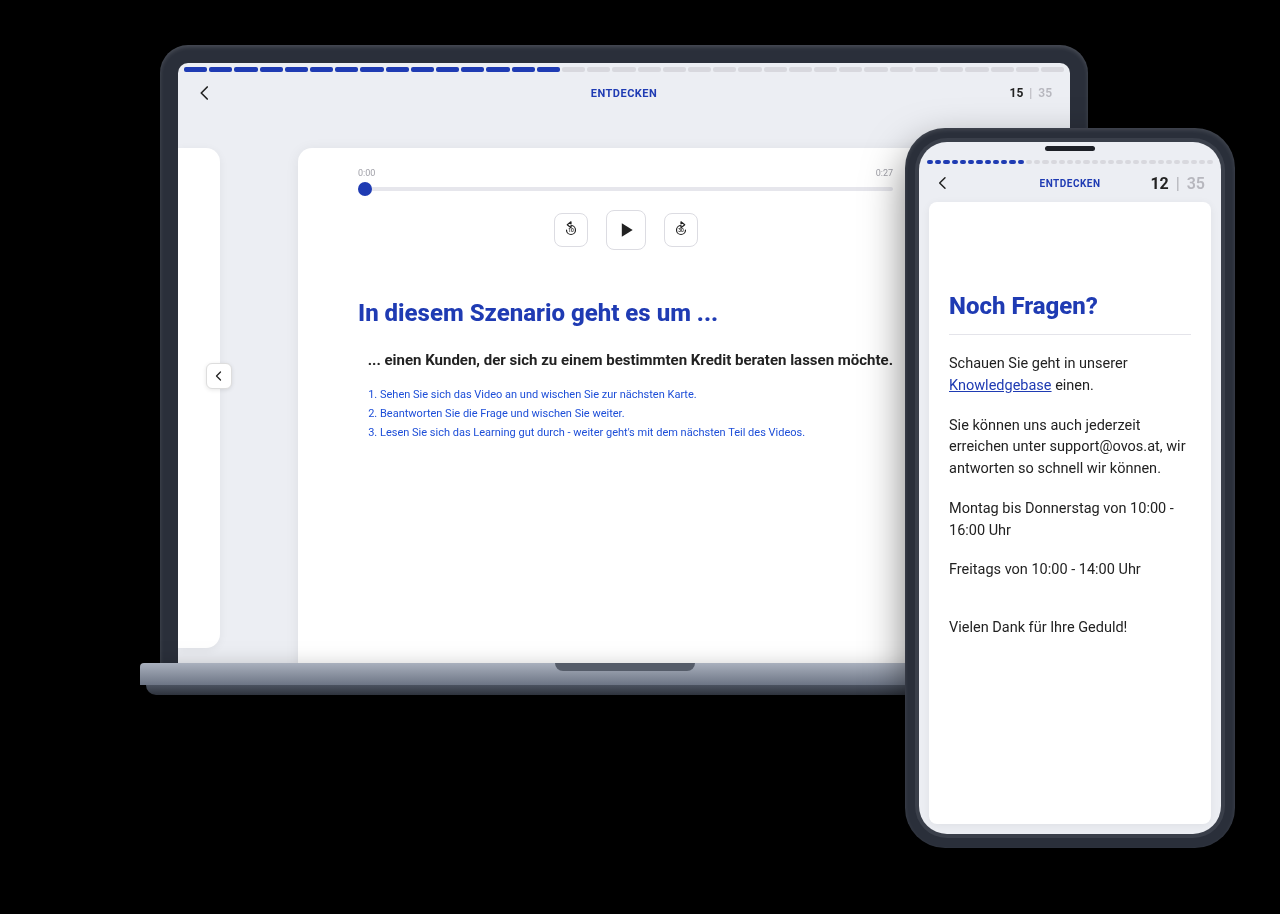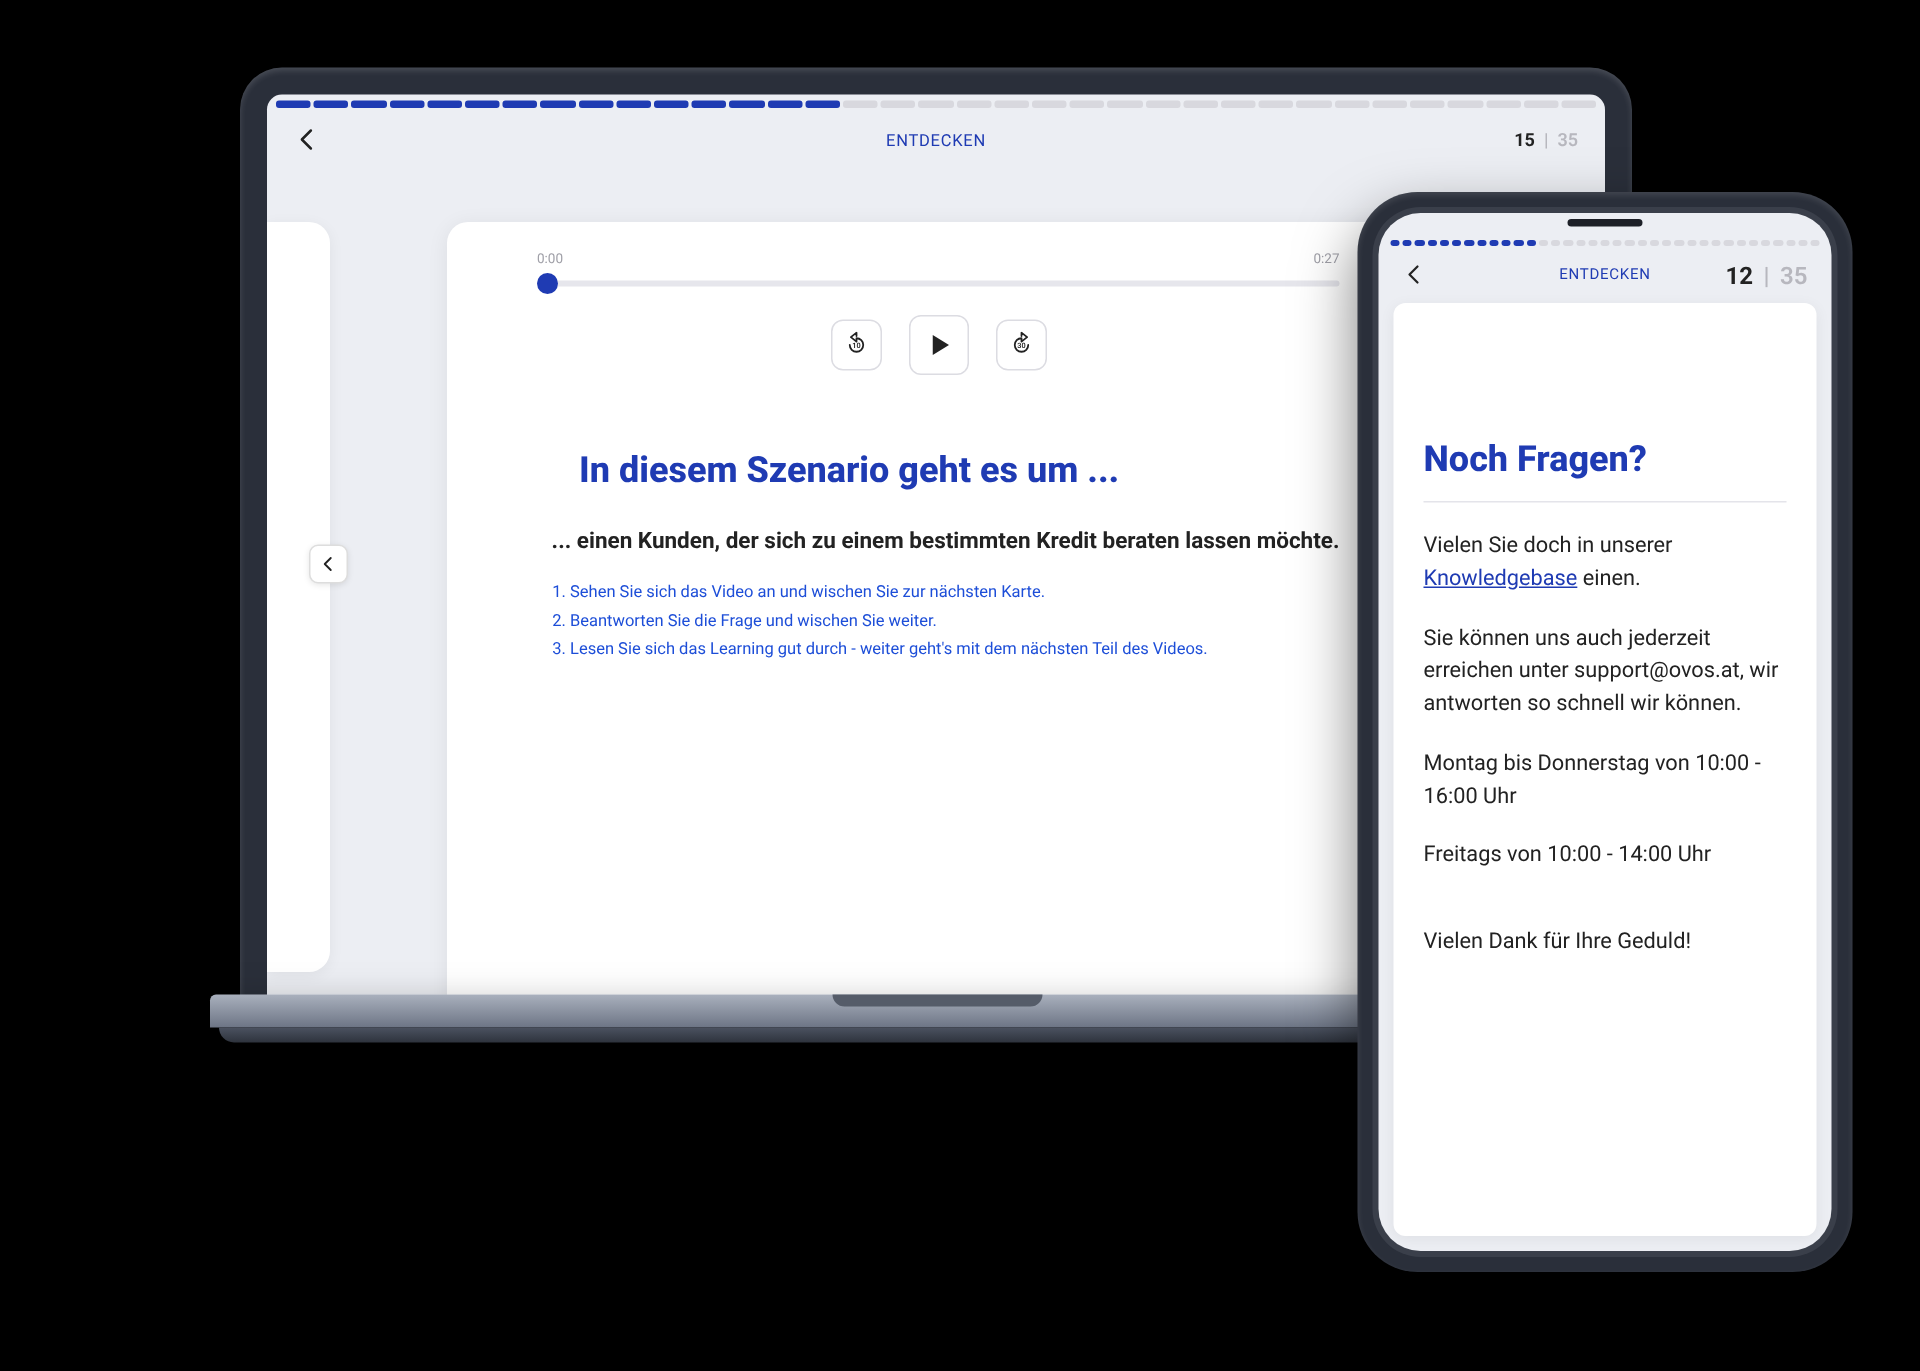--- a/index.html
+++ b/index.html
@@ -92,21 +92,21 @@
   .back-chevron {
     width: 18px; height: 18px;
     cursor: pointer;
   }
   .topbar-title {
     position: absolute;
     left: 50%;
     transform: translateX(-50%);
     color: #1f3bb3;
     font-size: 11px;
-    font-weight: 400;
+    font-weight: 700;
     letter-spacing: 0.5px;
   }
   .page-counter {
     margin-left: auto;
     font-size: 12px;
     color: #222;
     font-weight: 700;
   }
   .page-counter .total { color: #b7b7be; font-weight: 600; margin-left: 3px; }
 
@@ -194,21 +194,20 @@
   .ctrl-play {
     width: 40px; height: 40px;
   }
 
   .card h1 {
     color: #1f3bb3;
     font-size: 24px;
     font-weight: 800;
     line-height: 1.3;
     margin-bottom: 20px;
-    margin-left: 28px;
   }
   .card .lead {
     font-size: 15px;
     font-weight: 700;
     color: #222;
     line-height: 1.5;
     margin-bottom: 14px;
     text-align: right;
   }
   .card ol {
@@ -468,21 +467,21 @@
           <span>12</span>
           <span class="total">|</span>
           <span class="total">35</span>
         </div>
       </div>
 
       <div class="phone-card">
         <h1>Noch Fragen?</h1>
         <hr>
         <p>
-          <span>Vielen Sie doch in unserer </span><a href="#">Knowledgebase</a><span> einen.</span>
+          <span>Schauen Sie geht in unserer </span><a href="#">Knowledgebase</a><span> einen.</span>
         </p>
         <p>Sie können uns auch jederzeit erreichen unter support@ovos.at, wir antworten so schnell wir können.</p>
         <p>Montag bis Donnerstag von 10:00 - 16:00 Uhr</p>
         <p>Freitags von 10:00 - 14:00 Uhr</p>
         <p style="margin-top:36px">Vielen Dank für Ihre Geduld!</p>
       </div>
 
     </div>
   </div>
 </div>

